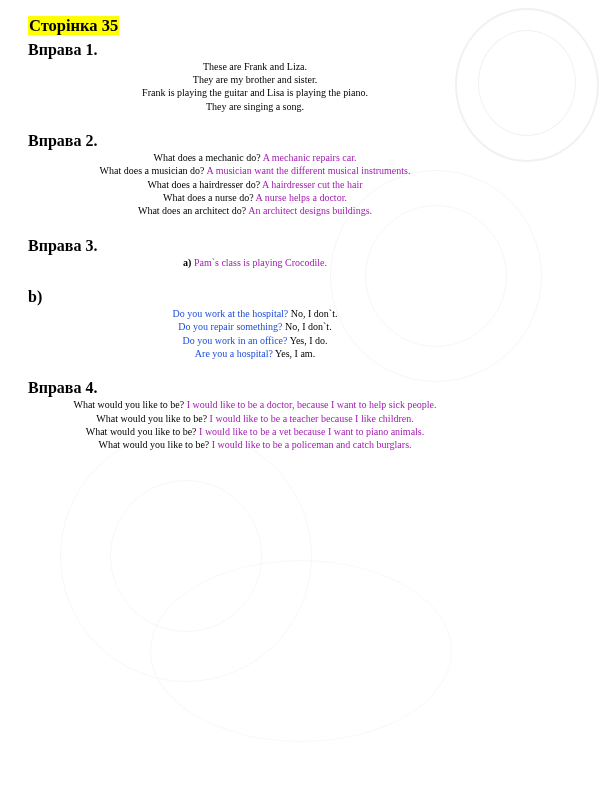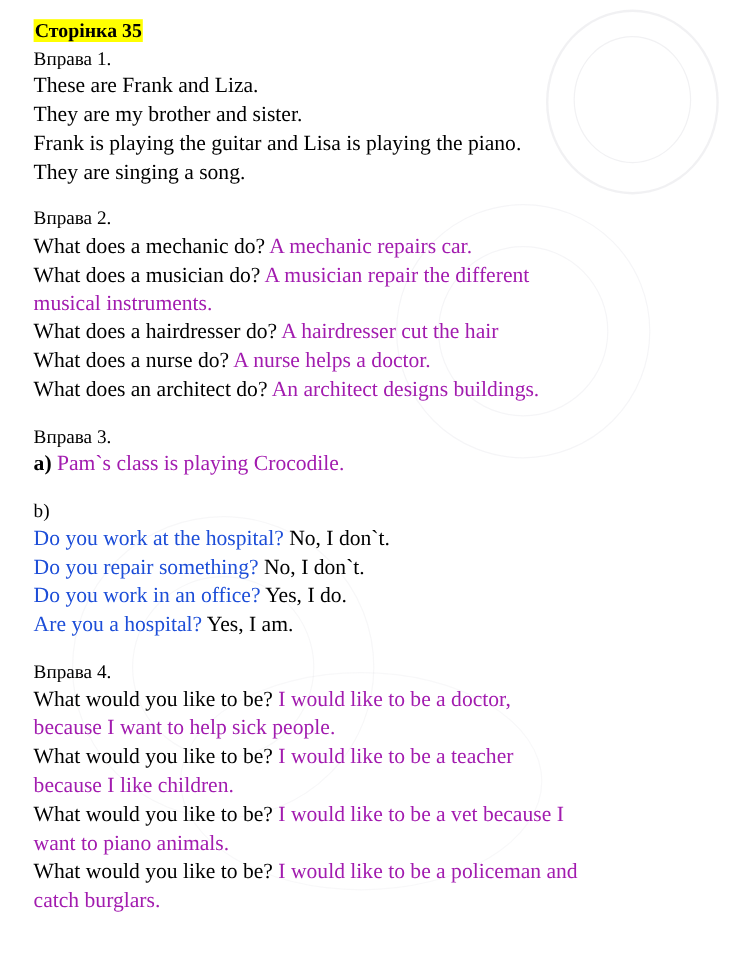--- a/index.html
+++ b/index.html
@@ -44,29 +44,30 @@
   }
   .page-title {
     display: inline;
     background: #ffff00;
     font-weight: bold;
     font-size: 16.5px;
     line-height: 1.25;
     padding: 0 1px;
   }
   .ex-head {
-    font-weight: normal;
+    font-weight: bold;
     font-size: 16px;
     line-height: 1.32;
     margin: 0;
   }
   .line {
-    font-size: 18px;
+    font-size: 10px;
     line-height: 1.33;
     margin: 0;
+    text-align: center;
   }
   .q { color: #000000; }
   .a { color: #a21caf; }
   .a-light { color: #1d4ed8; }
   .spacer { height: 17px; }
   .bold-inline { font-weight: bold; }
 </style>
 </head>
 <body>
 
@@ -100,21 +101,21 @@
 
   <div class="spacer"></div>
 
   <div class="ex-head">Вправа 2.</div>
   <div class="line">
     <span class="q">What does a mechanic do?</span>
     <span class="a">A mechanic repairs car.</span>
   </div>
   <div class="line">
     <span class="q">What does a musician do?</span>
-    <span class="a">A musician repair the different musical instruments.</span>
+    <span class="a">A musician want the different musical instruments.</span>
   </div>
   <div class="line">
     <span class="q">What does a hairdresser do?</span>
     <span class="a">A hairdresser cut the hair</span>
   </div>
   <div class="line">
     <span class="q">What does a nurse do?</span>
     <span class="a">A nurse helps a doctor.</span>
   </div>
   <div class="line">

